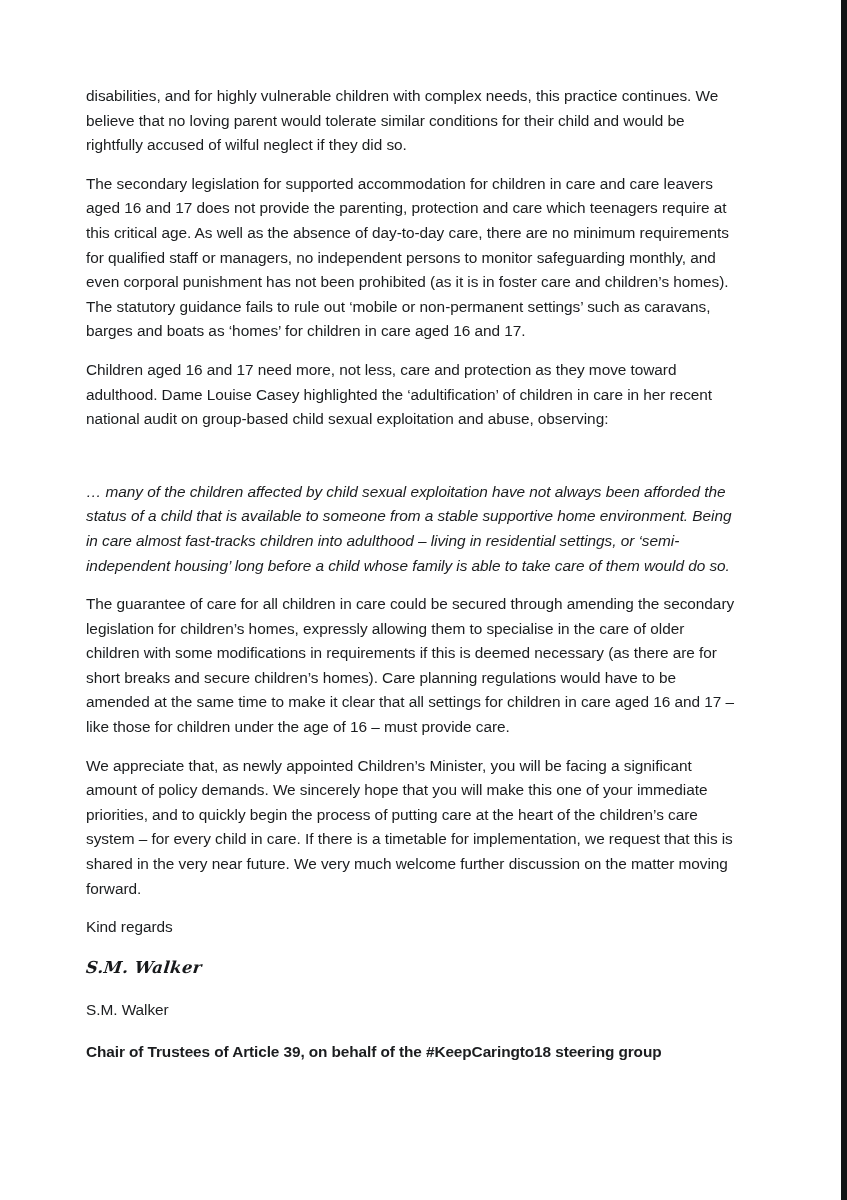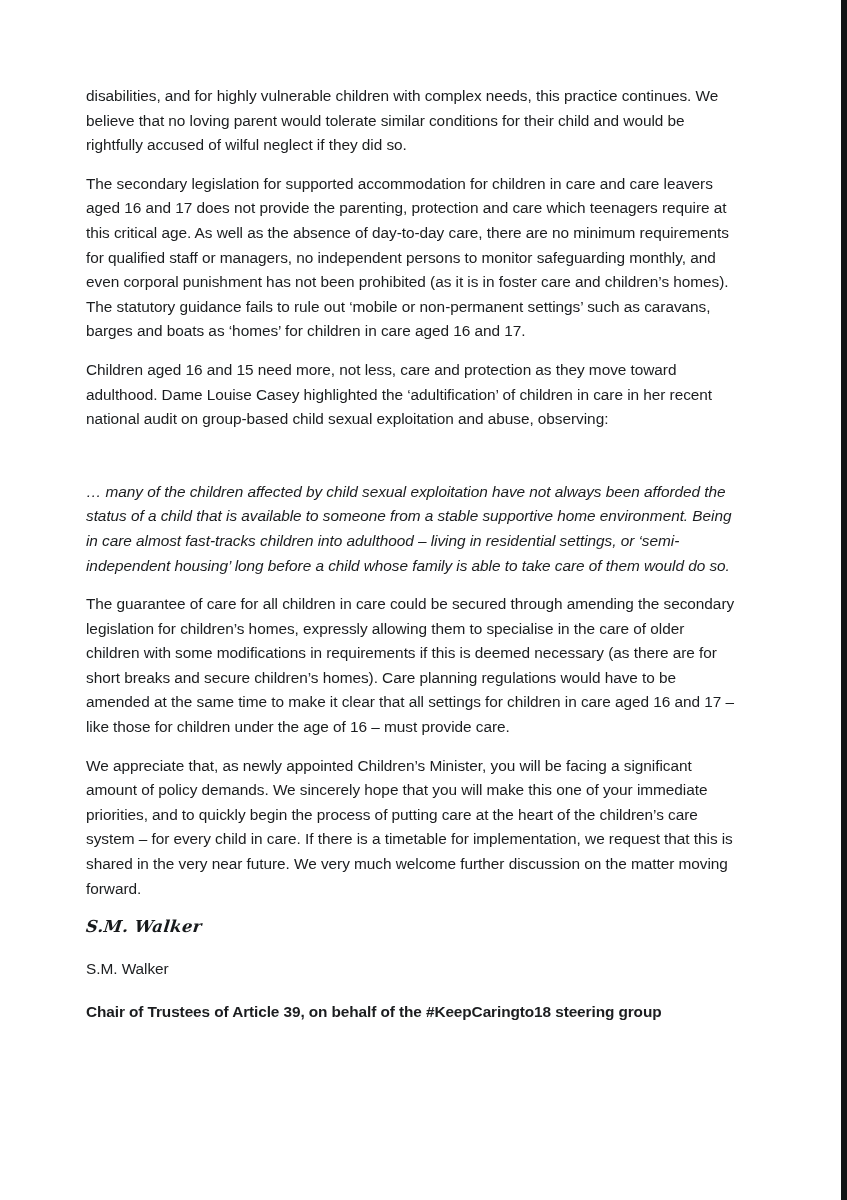--- a/index.html
+++ b/index.html
@@ -88,28 +88,29 @@
 <div id="page">
 
   <div id="right-edge-strip"></div>
 
   <div id="letter-body">
 
     <p class="para">disabilities, and for highly vulnerable children with complex needs, this practice continues. We believe that no loving parent would tolerate similar conditions for their child and would be rightfully accused of wilful neglect if they did so.</p>
 
     <p class="para">The secondary legislation for supported accommodation for children in care and care leavers aged 16 and 17 does not provide the parenting, protection and care which teenagers require at this critical age. As well as the absence of day-to-day care, there are no minimum requirements for qualified staff or managers, no independent persons to monitor safeguarding monthly, and even corporal punishment has not been prohibited (as it is in foster care and children’s homes). The statutory guidance fails to rule out ‘mobile or non-permanent settings’ such as caravans, barges and boats as ‘homes’ for children in care aged 16 and 17.</p>
 
-    <p class="para">Children aged 16 and 15 need more, not less, care and protection as they move toward adulthood. Dame Louise Casey highlighted the ‘adultification’ of children in care in her recent national audit on group-based child sexual exploitation and abuse, observing:</p>
+    <p class="para">Children aged 16 and 17 need more, not less, care and protection as they move toward adulthood. Dame Louise Casey highlighted the ‘adultification’ of children in care in her recent national audit on group-based child sexual exploitation and abuse, observing:</p>
 
     <p class="para quote">… many of the children affected by child sexual exploitation have not always been afforded the status of a child that is available to someone from a stable supportive home environment. Being in care almost fast-tracks children into adulthood – living in residential settings, or ‘semi-independent housing’ long before a child whose family is able to take care of them would do so.</p>
 
     <p class="para">The guarantee of care for all children in care could be secured through amending the secondary legislation for children’s homes, expressly allowing them to specialise in the care of older children with some modifications in requirements if this is deemed necessary (as there are for short breaks and secure children’s homes). Care planning regulations would have to be amended at the same time to make it clear that all settings for children in care aged 16 and 17 – like those for children under the age of 16 – must provide care.</p>
 
     <p class="para">We appreciate that, as newly appointed Children’s Minister, you will be facing a significant amount of policy demands. We sincerely hope that you will make this one of your immediate priorities, and to quickly begin the process of putting care at the heart of the children’s care system – for every child in care.  If there is a timetable for implementation, we request that this is shared in the very near future. We very much welcome further discussion on the matter moving forward.</p>
 
+    <p class="para signoff">Kind regards</p>
 
     <div class="signature">S.M. Walker</div>
 
     <p class="para name-line">S.M. Walker</p>
 
     <p class="para role-line">Chair of Trustees of Article 39, on behalf of the #KeepCaringto18 steering group</p>
 
   </div>
 </div>
 

